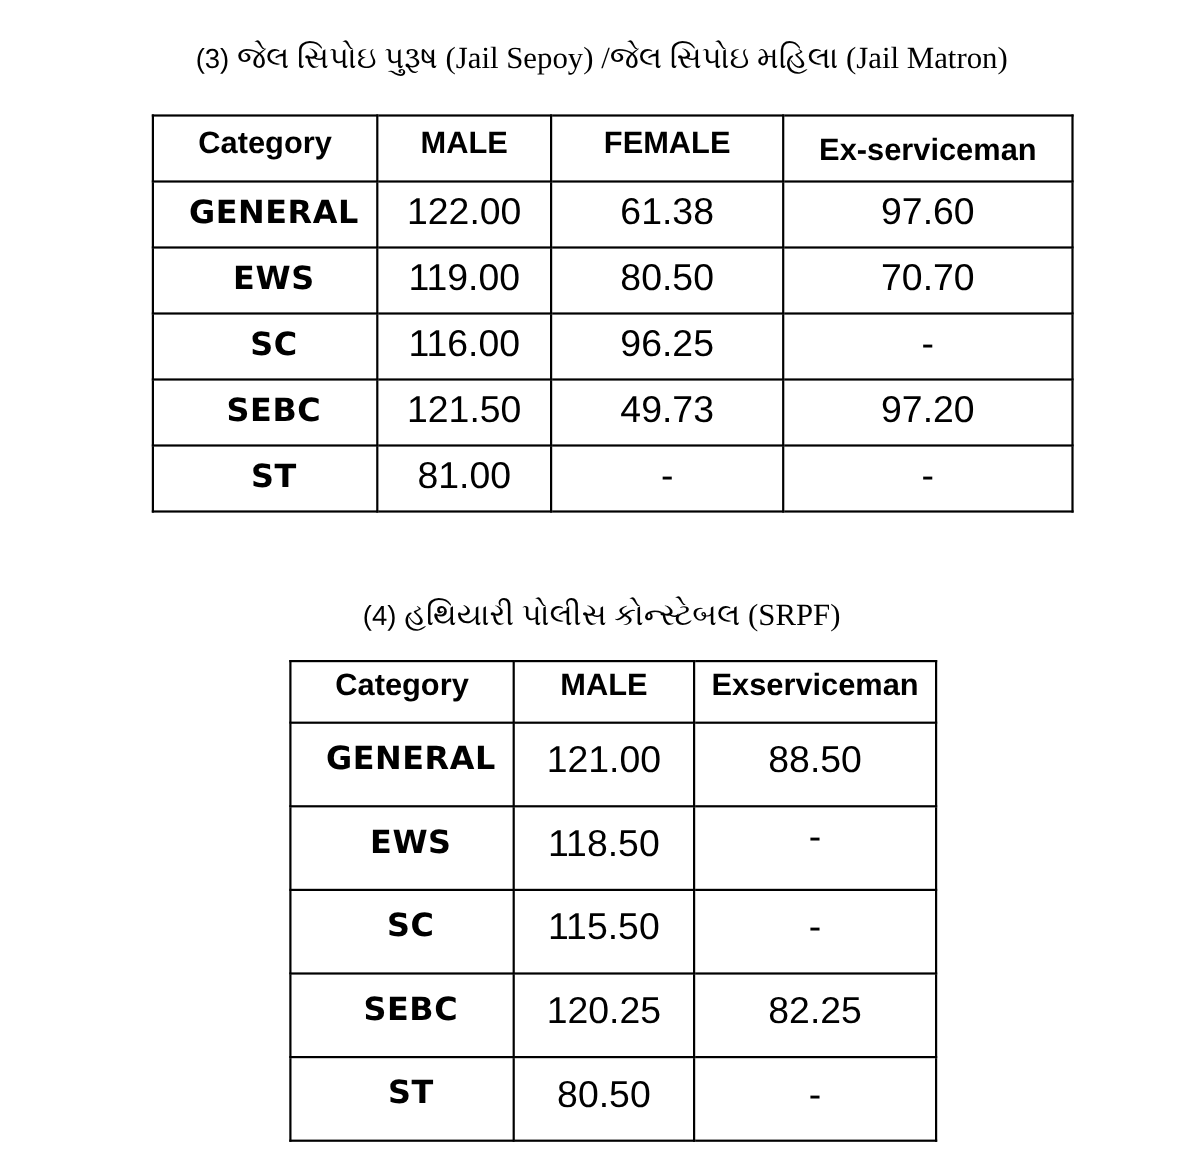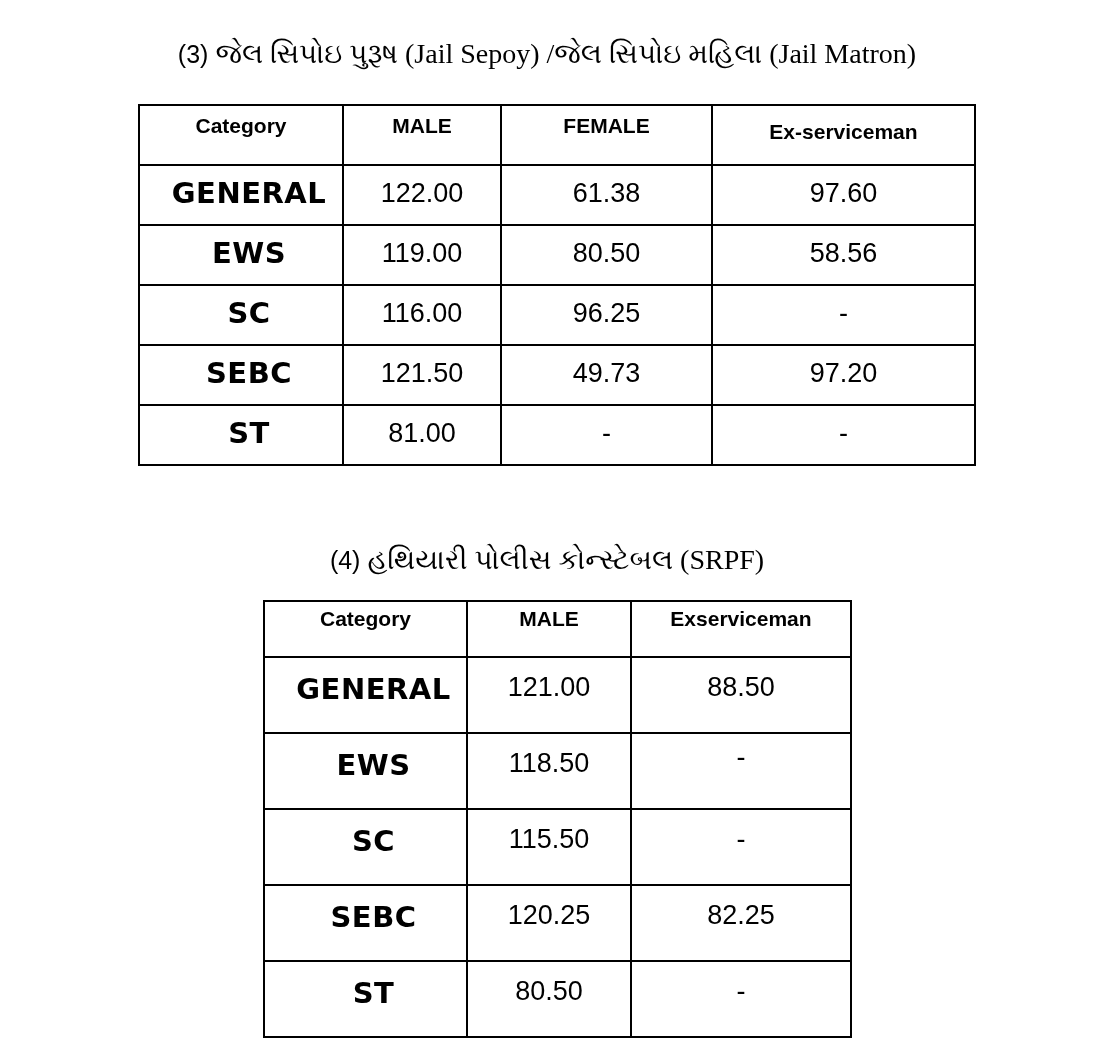--- a/index.html
+++ b/index.html
@@ -5,23 +5,23 @@
     html, body { margin: 0; padding: 0; background: #ffffff; }
     body { width: 1094px; height: 1058px; position: relative; overflow: hidden; color: #000; }
     .title {
       position: absolute; left: 0; width: 1094px; text-align: center;
       font-family: "Liberation Serif", serif; font-size: 28px; white-space: nowrap;
     }
     .title .num { font-family: "Liberation Sans", sans-serif; font-size: 25px; }
     table { position: absolute; border-collapse: collapse; table-layout: fixed; }
     td, th {
       border: 2px solid #000; text-align: center; padding: 0;
-      font-family: "Liberation Sans", sans-serif; font-size: 27px; font-weight: normal;
+      font-family: "Liberation Sans", sans-serif; font-size: 34px; font-weight: normal;
     }
-    th { font-weight: bold; font-size: 21px; }
+    th { font-weight: bold; font-size: 28px; }
     td.cat { font-family: "DejaVu Sans", sans-serif; font-weight: bold; font-size: 29px; letter-spacing: 0.5px; padding-left: 16px; }
     #t1 { left: 138px; top: 104px; width: 836px; }
     #t1 tr { height: 60px; }
     #t1 th { vertical-align: top; padding-top: 8px; }
     #t1 td { vertical-align: middle; padding-bottom: 4px; }
     #t2 { left: 263px; top: 600px; width: 587px; }
     #t2 tr.hdr { height: 56px; }
     #t2 tr.row { height: 76px; }
     #t2 th { vertical-align: top; padding-top: 5px; }
     #t2 td { vertical-align: top; padding-top: 14px; }
@@ -51,21 +51,21 @@
   <tr>
     <td class="cat">GENERAL</td>
     <td>122.00</td>
     <td>61.38</td>
     <td>97.60</td>
   </tr>
   <tr>
     <td class="cat">EWS</td>
     <td>119.00</td>
     <td>80.50</td>
-    <td>58.56</td>
+    <td>70.70</td>
   </tr>
   <tr>
     <td class="cat">SC</td>
     <td>116.00</td>
     <td>96.25</td>
     <td>-</td>
   </tr>
   <tr>
     <td class="cat">SEBC</td>
     <td>121.50</td>

